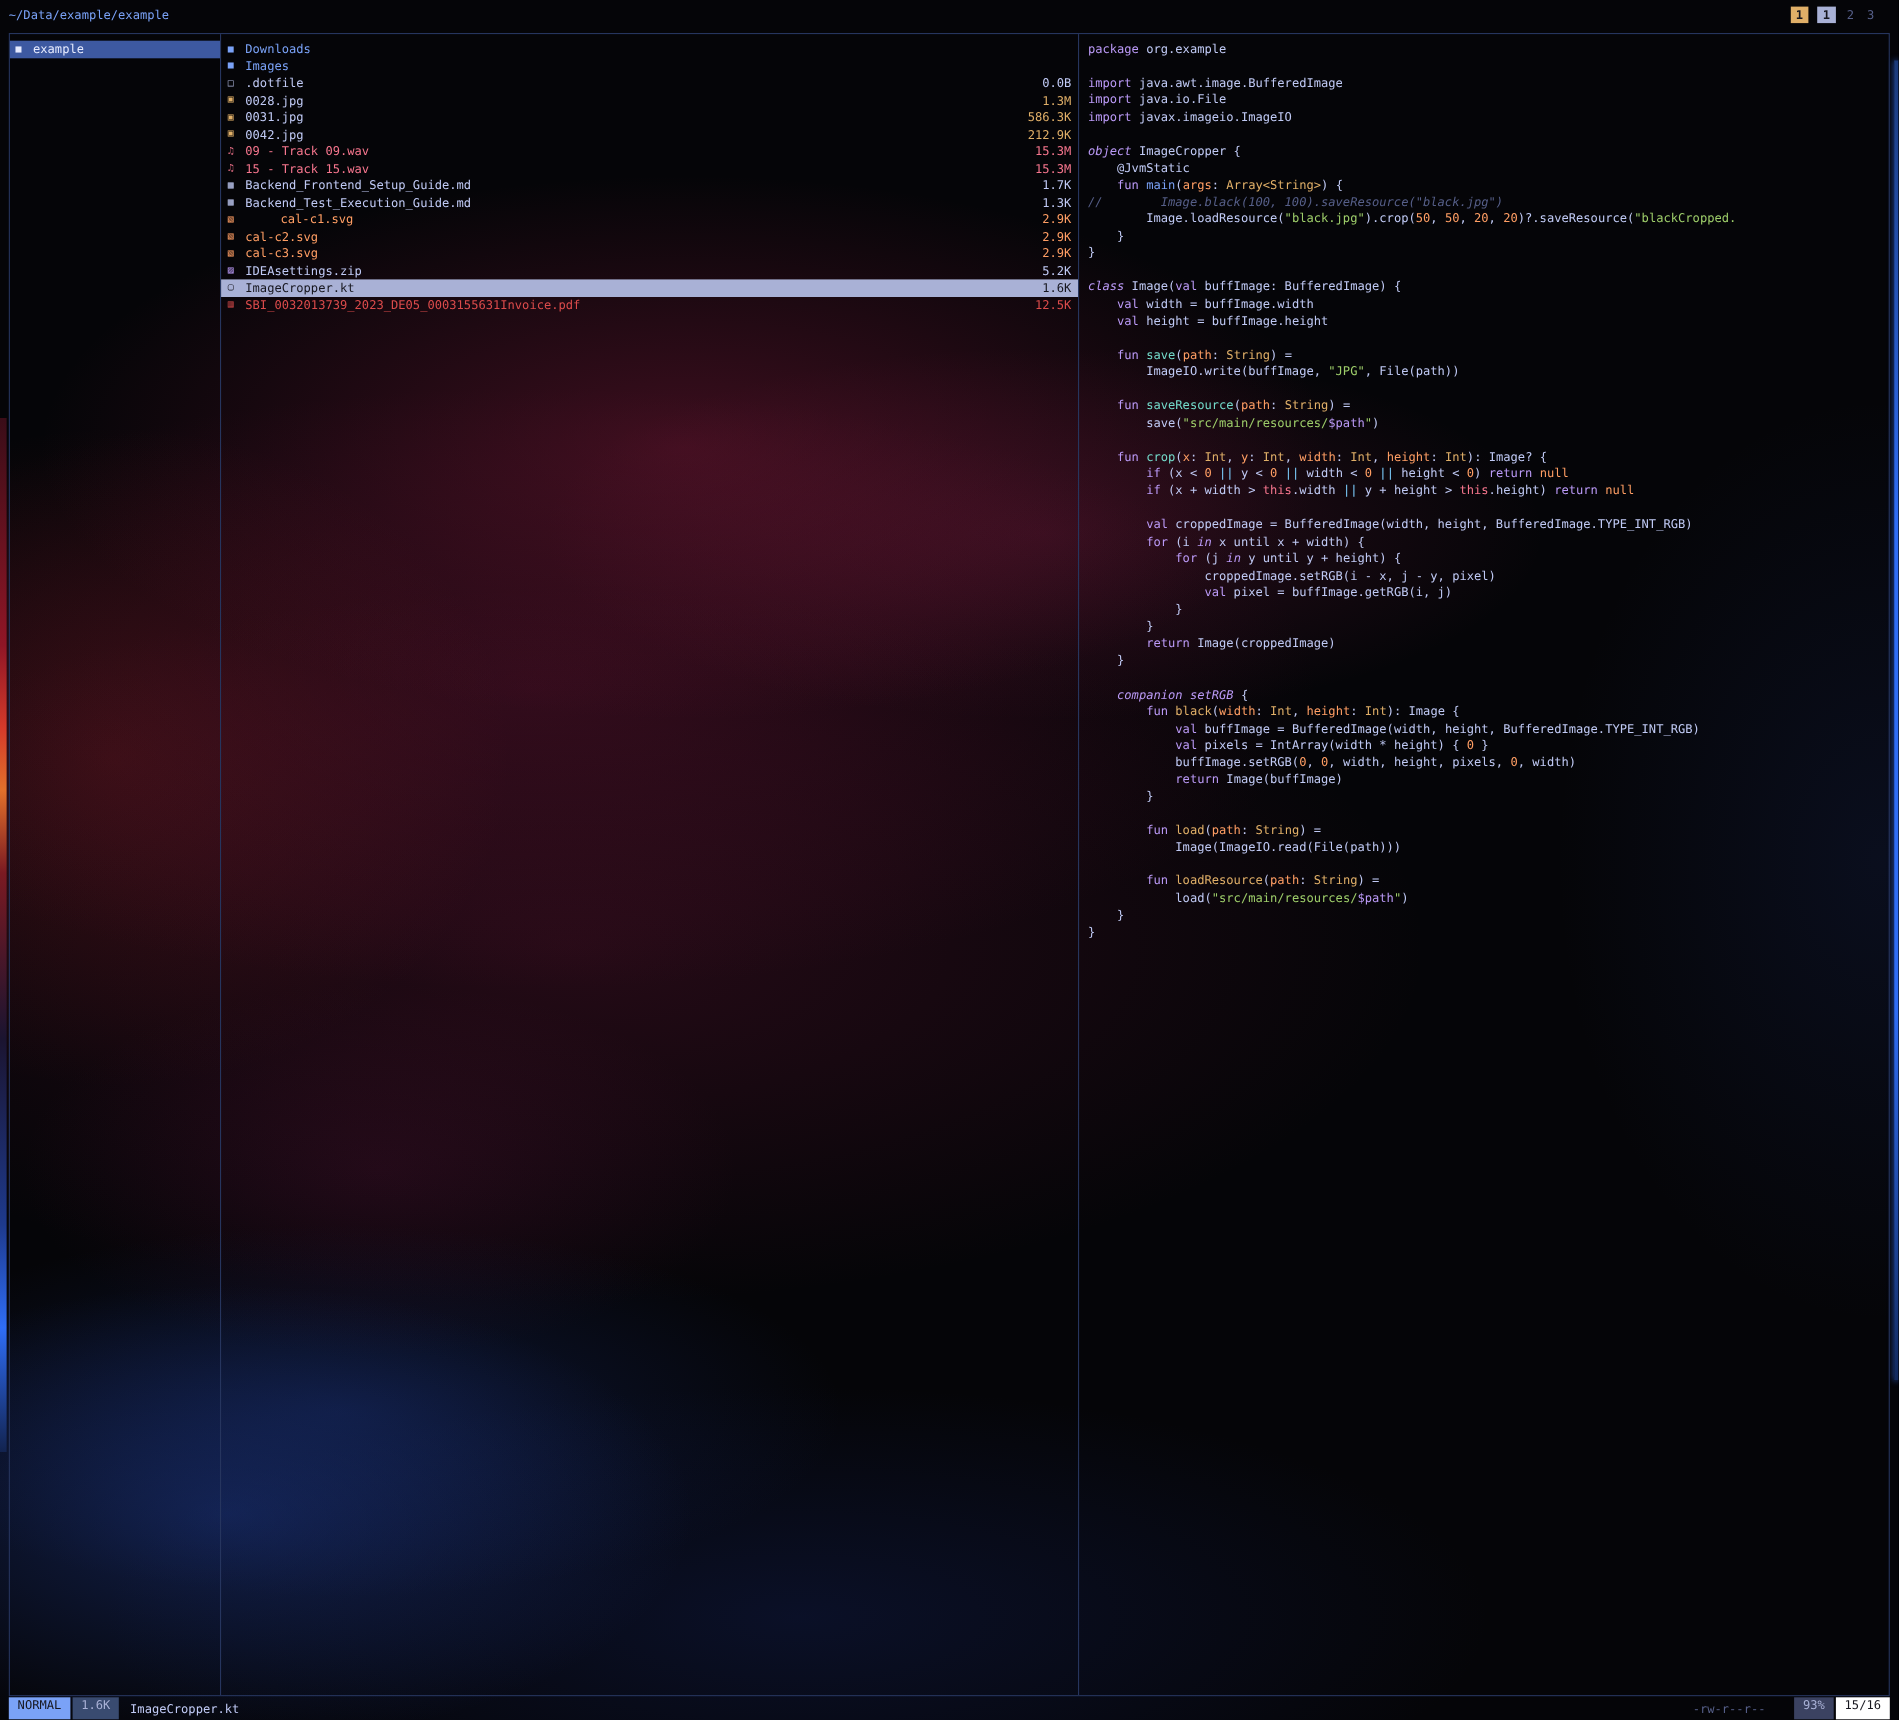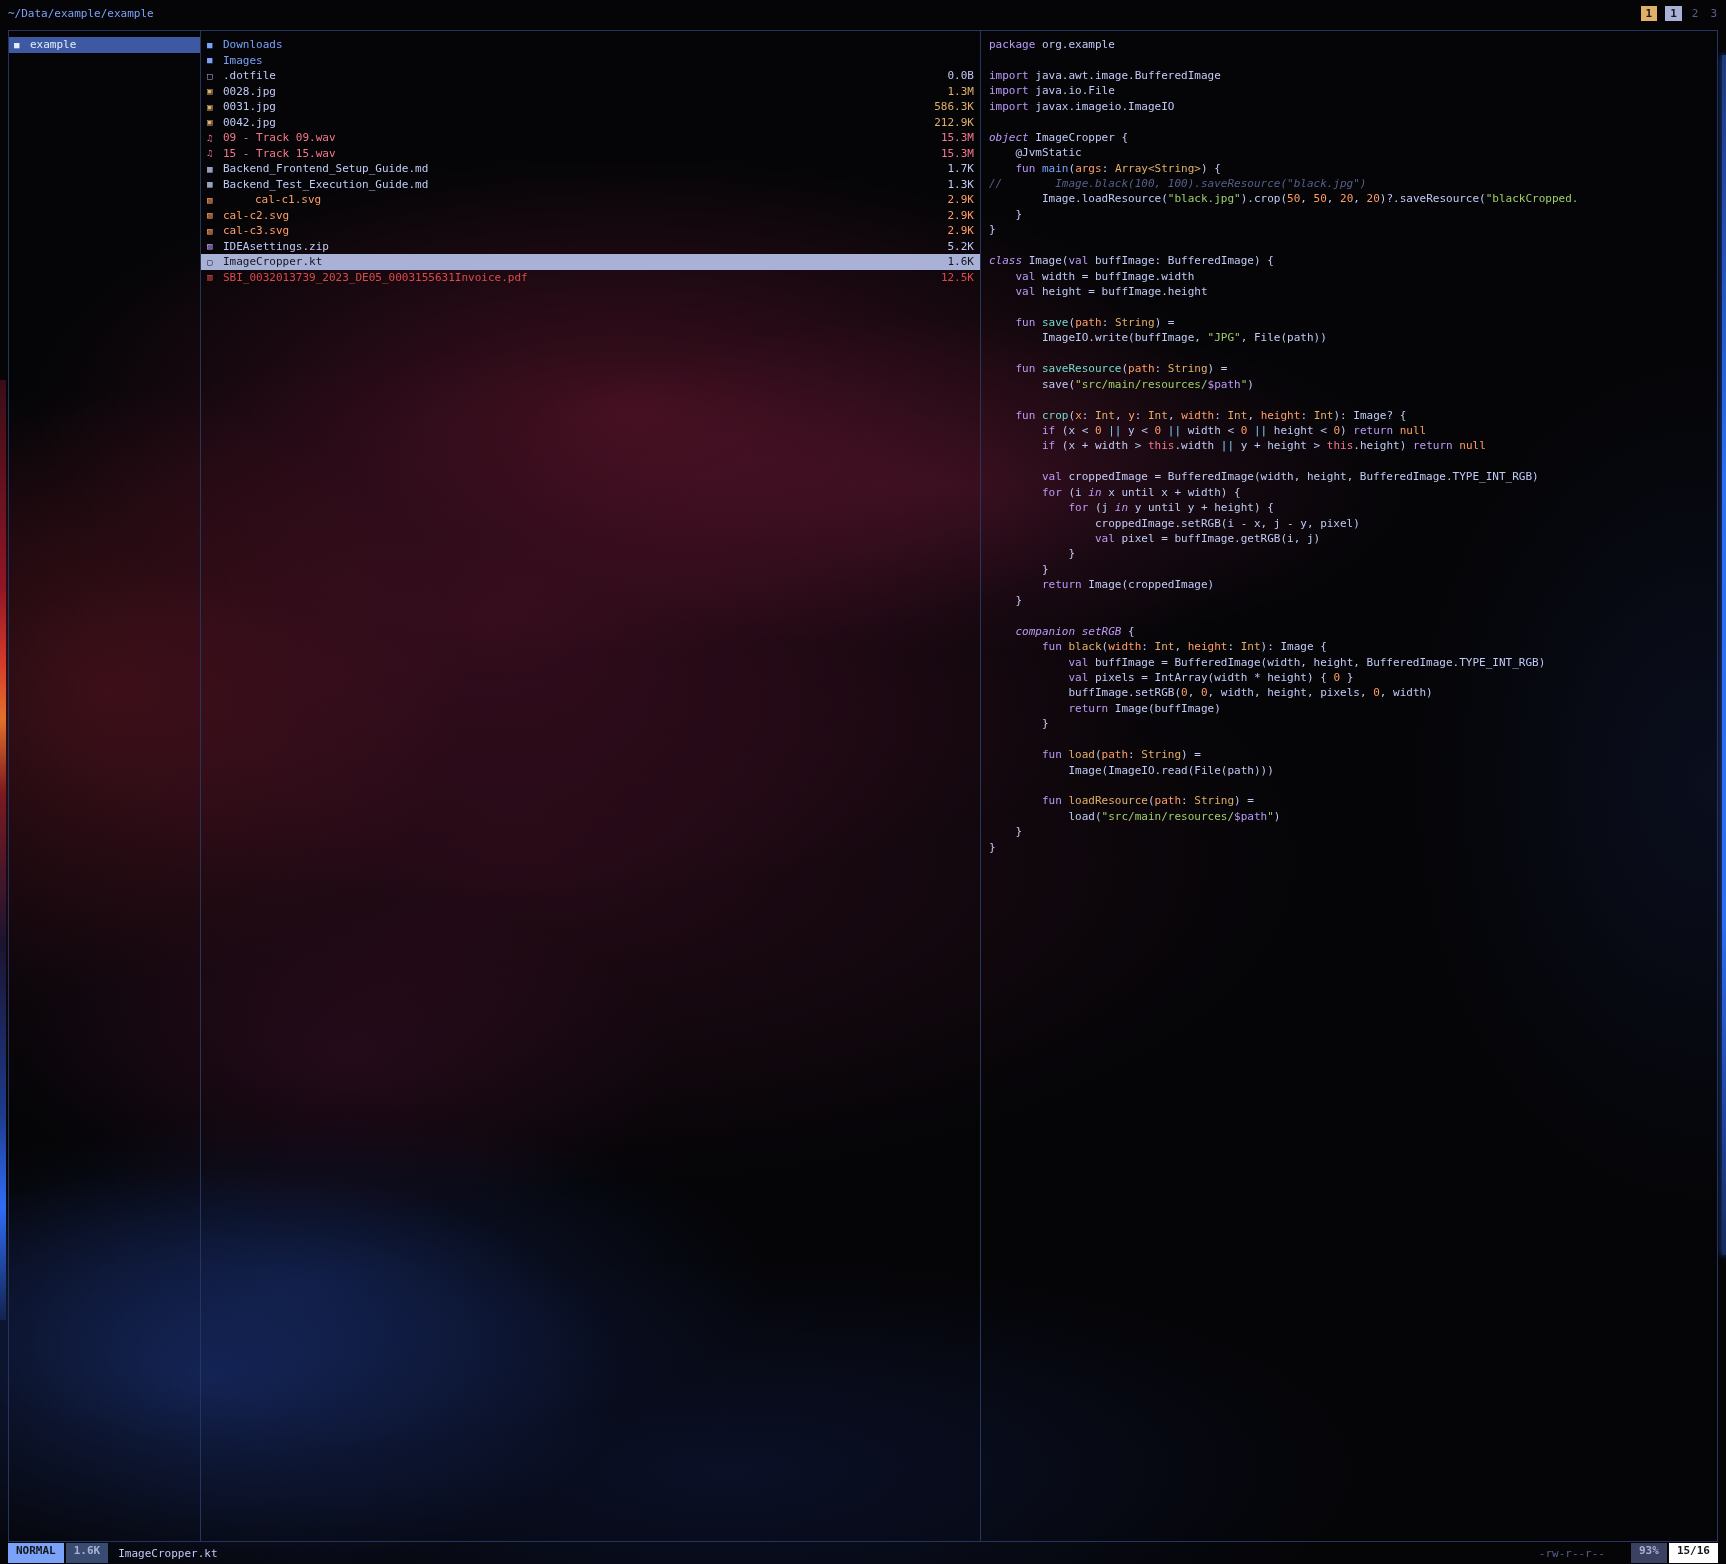--- a/index.html
+++ b/index.html
@@ -25,21 +25,21 @@
   }
   .edge-left{
     position:absolute;left:0;top:380px;width:6px;height:940px;
     background:linear-gradient(180deg,#3a0d18 0%,#8f1626 22%,#d43a2a 30%,#e2702b 36%,#7a1a22 44%,#1b1430 60%,#1e3a8c 78%,#2f6df6 88%,#12234f 100%);
   }
   .edge-right{
     position:absolute;right:0;top:55px;width:4px;height:1200px;
     background:linear-gradient(180deg,#1b3a7a,#2f6df6 35%,#2f6df6 72%,#122a5e);
     box-shadow:0 0 6px rgba(47,109,246,.8);
   }
-  .top-bar{position:absolute;left:8px;top:4px;right:7px;height:18px;display:flex;align-items:center;}
+  .top-bar{position:absolute;left:8px;top:4px;right:20px;height:18px;display:flex;align-items:center;}
   .path{color:#7aa2f7;white-space:pre;}
   .tabs{margin-left:auto;display:flex;gap:8px;align-items:center;}
   .tab-badge{padding:0 5px;height:15px;line-height:15px;display:inline-block;}
   .tab-yellow{background:#e0af68;color:#16161e;font-weight:bold;}
   .tab-light{background:#a9b1d6;color:#16161e;font-weight:bold;}
   .tab-plain{color:#565f89;padding:0 2px;}
   .window{position:absolute;left:8px;top:30px;width:1710px;height:1512px;border:1px solid #26355e;display:flex;box-sizing:border-box;}
   .pane{position:relative;box-sizing:border-box;}
   .pane-parent{width:192px;border-right:1px solid #26355e;padding-top:6px;}
   .pane-files{width:780px;border-right:1px solid #26355e;padding-top:6px;}
@@ -59,21 +59,21 @@
   .tk-fn3{color:#e0af68;}
   .tk-str{color:#9ece6a;}
   .tk-num{color:#ff9e64;}
   .tk-cm{color:#565f89;font-style:italic;}
   .tk-fg{color:#c0caf5;}
   .tk-ty{color:#e0af68;}
   .tk-par{color:#ff9e64;}
   .tk-op{color:#7dcfff;}
   .tk-th{color:#f7768e;}
   .status-bar{position:absolute;left:8px;right:8px;bottom:2px;height:18px;display:flex;align-items:center;}
-  .badge{padding:0 8px;height:20px;line-height:16px;font-weight:bold;display:inline-block;}
+  .badge{padding:0 8px;height:20px;line-height:16px;font-weight:normal;display:inline-block;}
   .b-mode{background:#7aa2f7;color:#16161e;}
   .b-size{background:#394b70;color:#a9b1d6;margin-left:2px;}
   .sfile{margin-left:10px;color:#c0caf5;}
   .sright{margin-left:auto;display:flex;align-items:center;}
   .perms{color:#565f89;margin-right:26px;}
   .b-pct{background:#3b4261;color:#a9b1d6;}
   .b-pos{background:#ffffff;color:#16161e;margin-left:2px;}
 </style>
 </head>
 <body>

